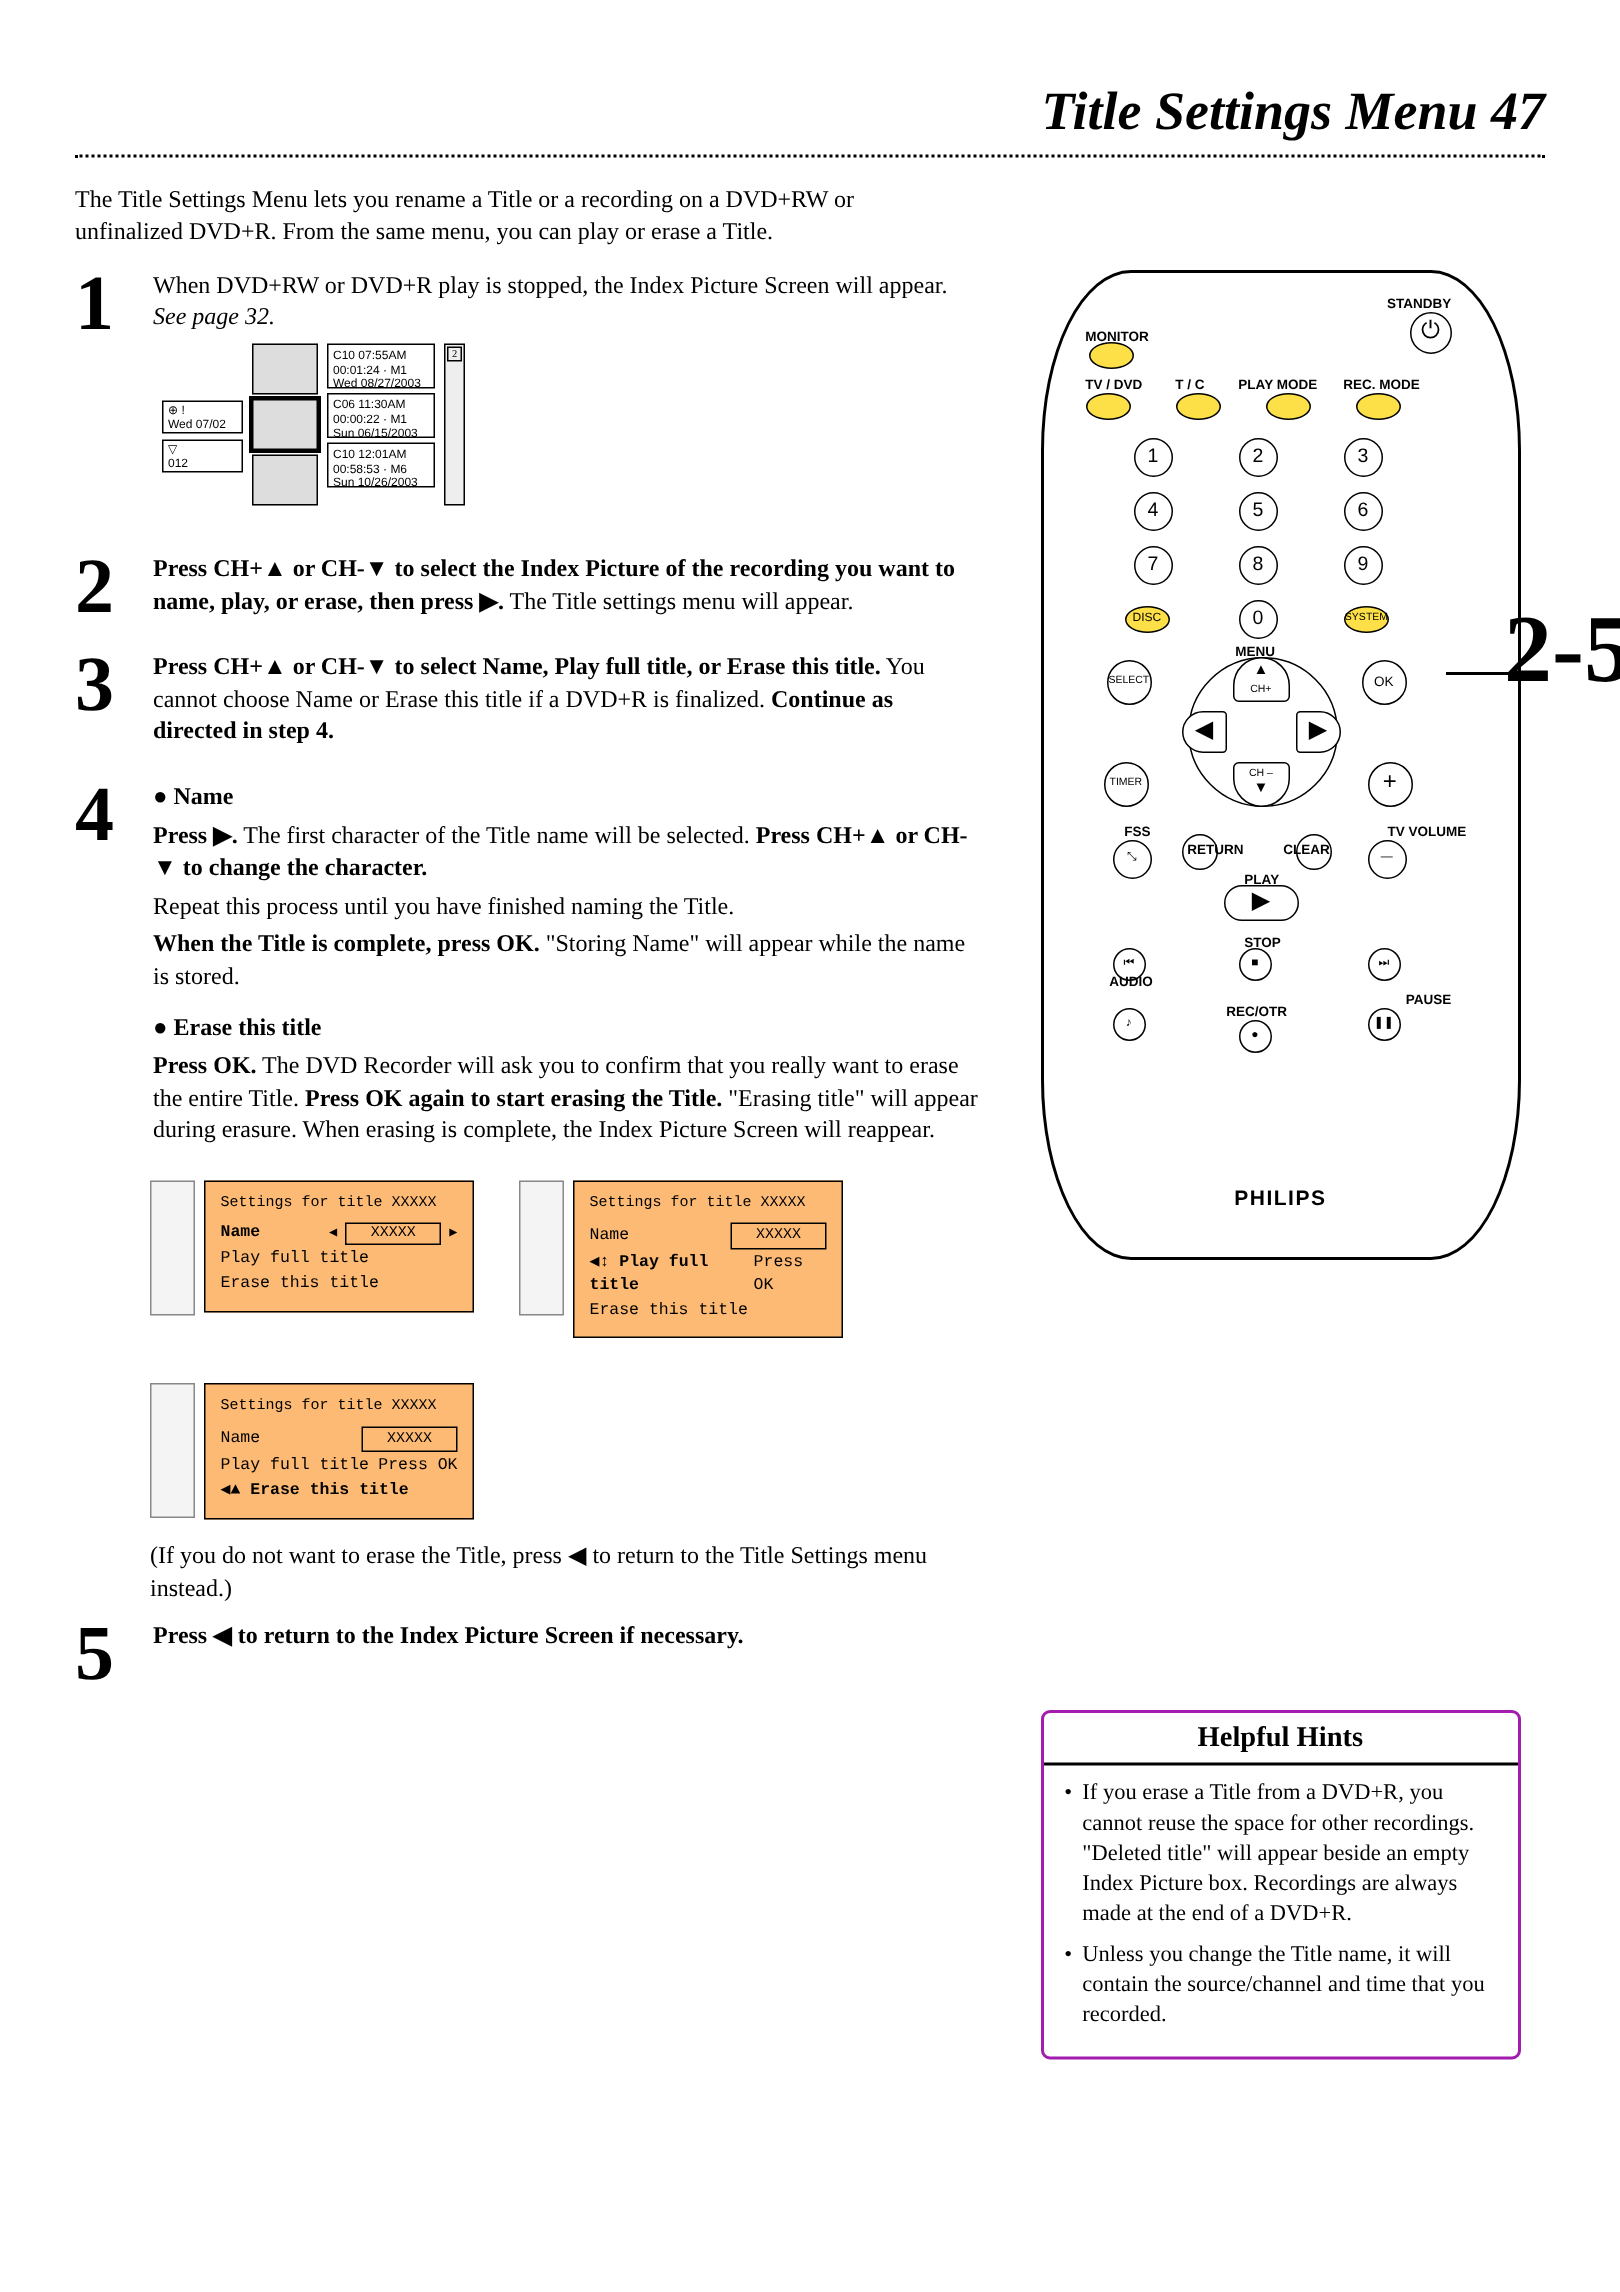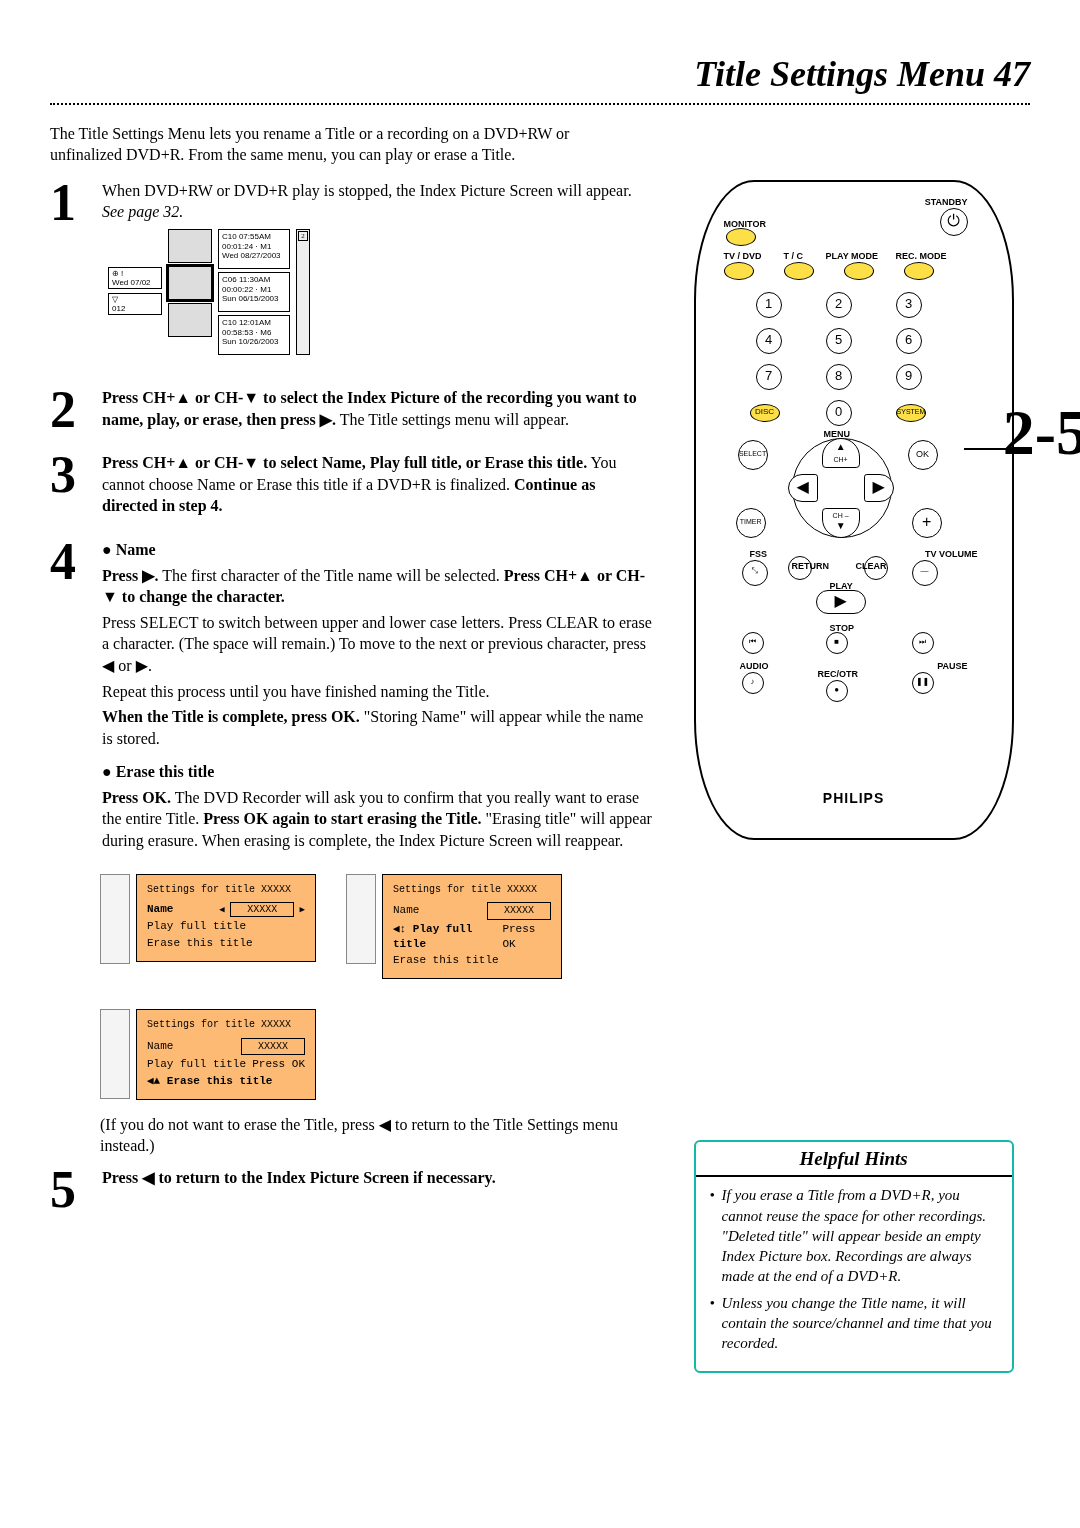--- a/index.html
+++ b/index.html
@@ -58,21 +58,21 @@
   .screen-box .valbox { border:1px solid #000; padding:1px 16px; font-size:10px;}
   .screens-grid { display:flex; gap:30px; margin: 10px 0 14px 50px; flex-wrap:wrap;}
   .screens-grid .pair { display:flex; gap:6px; align-items:flex-start;}
   .screens-grid .ph { width:30px; height:90px; border:1px solid #888; background:#f4f4f4;}
   .index-preview { display:flex; gap:6px; margin:6px 0 14px 6px; }
   .index-preview .left-bar { display:flex; flex-direction:column; gap:4px; }
   .index-preview .mini { border:1px solid #000; font-size:8px; font-family:Arial,sans-serif; padding:2px 3px; width:54px; height:22px; line-height:1.1;}
   .index-preview .thumbs { display:flex; flex-direction:column; gap:3px;}
   .index-preview .thumb { width:44px; height:34px; border:1px solid #000; background:#ddd; position:relative;}
   .index-preview .meta-col { display:flex; flex-direction:column; gap:3px;}
-  .index-preview .meta { border:1px solid #000; font-size:8px; font-family:Arial,sans-serif; padding:2px 3px; width:72px; height:40px; line-height:1.2;}
+  .index-preview .meta { border:1px solid #000; font-size:8px; font-family:Arial,sans-serif; padding:2px 3px; width:72px; height:30px; line-height:1.2;}
   .index-preview .vbar { width:14px; border:1px solid #000; background:#eee;}
   .paren { margin: 14px 0 10px 50px; width:520px;}
   .remote {
     width: 320px; height: 660px;
     border: 2px solid #000;
     border-radius: 60px / 120px;
     background:#fff;
     position: relative;
     font-family: Arial, Helvetica, sans-serif;
   }
@@ -83,25 +83,24 @@
   .remote .small { width:22px; height:22px; font-size:8px; text-align:center; line-height:18px;}
   .remote .brand { position:absolute; bottom:30px; left:0; right:0; text-align:center; font-weight:bold; font-size:14px; letter-spacing:1px;}
   .callout {
     font-family: Georgia, serif;
     font-weight: bold;
     font-size: 64px;
     position: absolute;
     top: 210px; right: -58px;
   }
   .hints-box {
-    border: 2px solid #14b8a6;
+    border: 2px solid #a21caf;
     border-radius: 6px;
     width: 320px;
     margin-top: 300px;
-    font-style: italic;
     font-size: 15px;
   }
   .hints-box .hints-title {
     border-bottom: 2px solid #000;
     text-align: center;
     font-weight: bold;
     font-size: 19px;
     padding: 4px 0;
   }
   .hints-box ul { list-style: none; padding: 8px 10px 12px 14px; }
@@ -159,21 +158,20 @@
       <div class="step-body">
         <p><strong>Press CH+▲ or CH-▼ to select Name, Play full title, or Erase this title.</strong><span> You cannot choose Name or Erase this title if a DVD+R is finalized. </span><strong>Continue as directed in step 4.</strong></p>
       </div>
     </div>
 
     <div class="step">
       <div class="step-num">4</div>
       <div class="step-body">
         <p><span class="bullet">● <span>Name</span></span></p>
         <p><strong>Press ▶.</strong><span> The first character of the Title name will be selected. </span><strong>Press CH+▲ or CH-▼ to change the character.</strong></p>
-        <p>Press SELECT to switch between upper and lower case letters. Press CLEAR to erase a character. (The space will remain.) To move to the next or previous character, press ◀ or ▶.</p>
         <p>Repeat this process until you have finished naming the Title.</p>
         <p><strong>When the Title is complete, press OK.</strong><span> "Storing Name" will appear while the name is stored.</span></p>
 
 
         <p class="sub"><span class="bullet">● <span>Erase this title</span></span></p>
         <p><strong>Press OK.</strong><span> The DVD Recorder will ask you to confirm that you really want to erase the entire Title. </span><strong>Press OK again to start erasing the Title.</strong><span> "Erasing title" will appear during erasure. When erasing is complete, the Index Picture Screen will reappear.</span></p>
       </div>
     </div>
 
     <div class="screens-grid">
@@ -292,21 +290,21 @@
       <span class="lbl" style="top:378px; left:96px;">RETURN</span>
       <span class="lbl" style="top:378px; left:160px;">CLEAR</span>
       <span class="lbl" style="top:398px; left:134px;">PLAY</span>
       <div class="btn-round" style="top:408px; left:120px; width:50px; height:24px; border-radius:14px; text-align:center; line-height:20px;">▶</div>
 
       <span class="lbl" style="top:440px; left:134px;">STOP</span>
       <div class="btn-round small" style="top:450px; left:46px;">⏮</div>
       <div class="btn-round small" style="top:450px; left:130px; line-height:18px;">■</div>
       <div class="btn-round small" style="top:450px; left:216px;">⏭</div>
 
-      <span class="lbl" style="top:478px; left:44px;">AUDIO</span>
+      <span class="lbl" style="top:466px; left:44px;">AUDIO</span>
       <span class="lbl" style="top:478px; right:44px;">PAUSE</span>
       <span class="lbl" style="top:486px; left:122px;">REC/OTR</span>
       <div class="btn-round small" style="top:490px; left:46px;">♪</div>
       <div class="btn-round small" style="top:498px; left:130px; line-height:18px;">●</div>
       <div class="btn-round small" style="top:490px; left:216px; line-height:18px;">❚❚</div>
 
       <div class="brand">PHILIPS</div>
       <div style="position:absolute; top:266px; right:-6px; width:54px; height:2px; background:#000;"></div>
     </div>
     <div class="callout">2-5</div>

